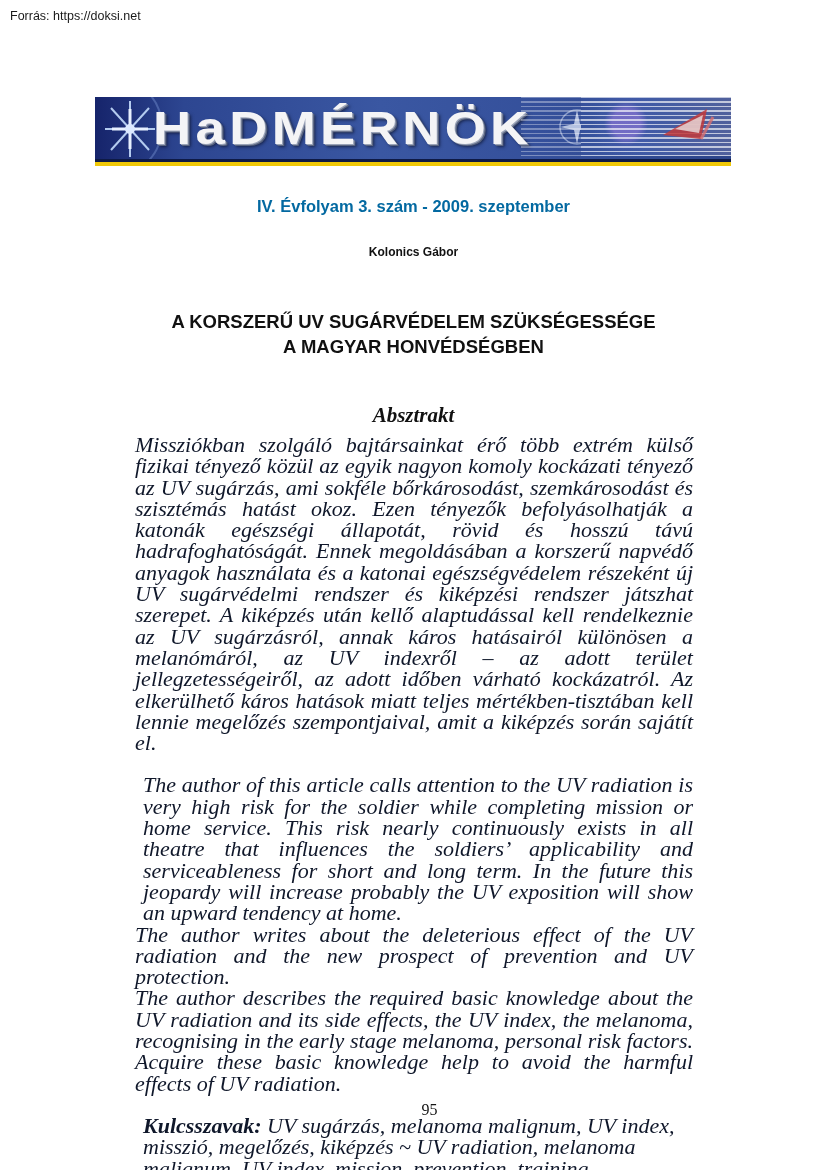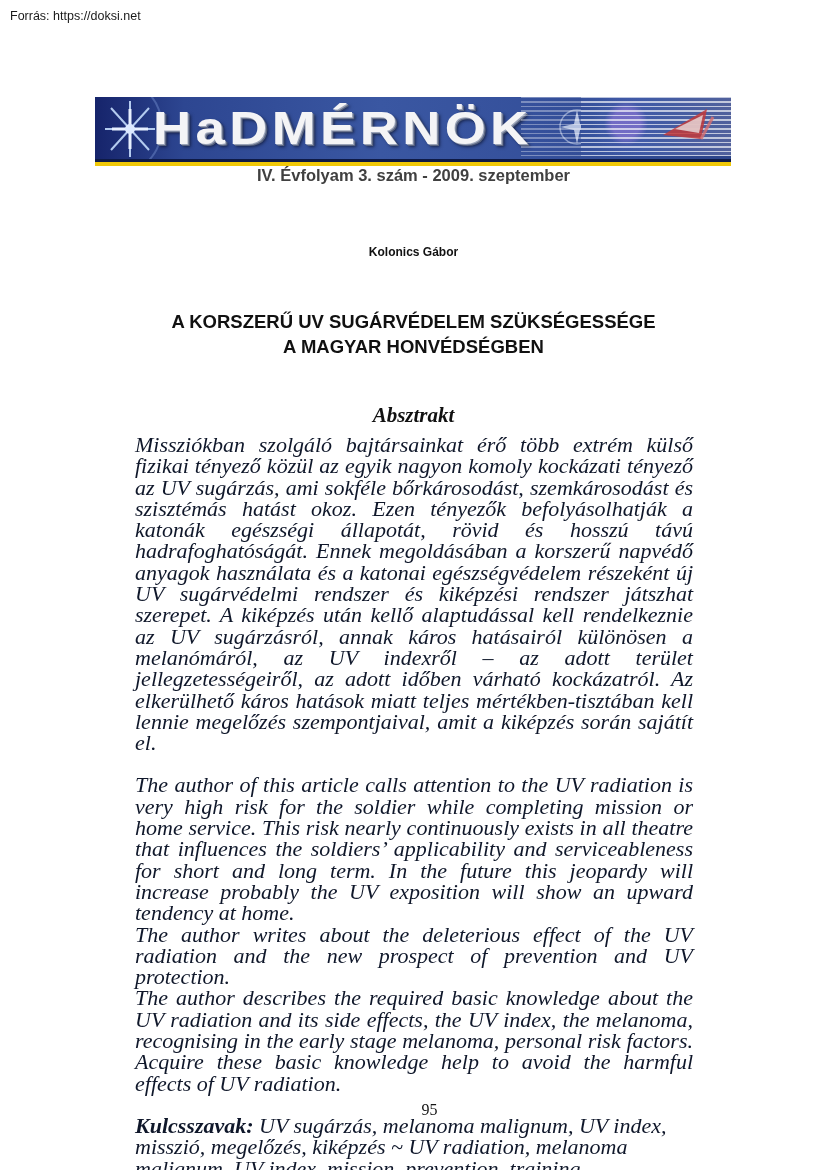--- a/index.html
+++ b/index.html
@@ -55,25 +55,25 @@
       radial-gradient(circle at 30% 45%, rgba(120,110,200,0.9) 0 14px, rgba(70,90,170,0.4) 22px, rgba(0,0,0,0) 34px),
       linear-gradient(90deg, #35509b 0%, #3f5aa6 40%, #51619c 100%);
   }
   .banner-right-stripe-fade {
     position: absolute; right: 150px; top: 0; width: 60px; height: 59px;
     background: repeating-linear-gradient(180deg, rgba(255,255,255,0.35) 0 1.5px, rgba(255,255,255,0) 1.5px 4.5px);
   }
   .banner-dish { position: absolute; right: 6px; top: 8px; }
   
   .issue-line {
-    position: absolute; left: 0; top: 166px; width: 100%;
+    position: absolute; left: 0; top: 197px; width: 100%;
     text-align: center;
     font-family: "Liberation Sans", sans-serif;
     font-weight: bold; font-size: 16.5px;
-    color: #404040;
+    color: #0369a1;
   }
   .author-name {
     position: absolute; left: 0; top: 245px; width: 100%;
     text-align: center;
     font-family: "Liberation Sans", sans-serif;
     font-weight: bold; font-size: 12px;
     color: #111111;
   }
   .article-title {
     position: absolute; left: 0; top: 309px; width: 100%;
@@ -90,21 +90,21 @@
     font-size: 21px; color: #111111;
   }
   .text-column {
     position: absolute; left: 135px; top: 434px; width: 558px;
     font-style: italic;
     font-size: 22px; line-height: 21.3px;
     color: #0f172a;
   }
   .text-column p { text-align: justify; }
   .text-column p.no-justify { text-align: left; }
-  .gap-above { margin-top: 21px; }
+  .gap-above { margin-top: 21px; margin-left: 8px; }
   .kw-label { font-weight: bold; }
   .page-number {
     position: absolute; left: 16px; top: 1101px; width: 100%;
     text-align: center;
     font-size: 16px; color: #141414;
   }
 </style>
 </head>
 <body>
 

